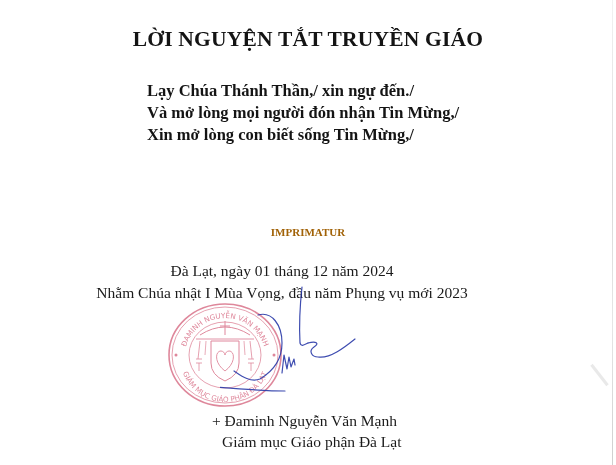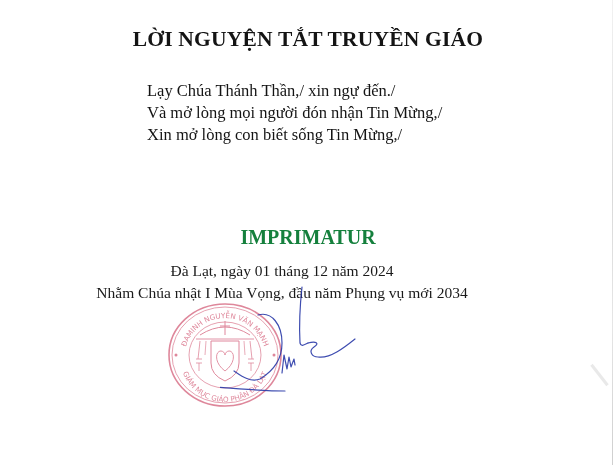--- a/index.html
+++ b/index.html
@@ -35,34 +35,34 @@
     }
     .prayer {
       position: absolute;
       left: 147px;
       top: 80px;
       margin: 0;
       padding: 0;
       list-style: none;
     }
     .prayer li {
-      font-weight: normal;
+      font-weight: bold;
       font-size: 16.5px;
       line-height: 21.8px;
       color: #141414;
       white-space: nowrap;
     }
     .imprimatur {
       position: absolute;
       left: 0; width: 616px;
       top: 226px;
       text-align: center;
       font-weight: bold;
-      font-size: 20px;
-      color: #15803d;
+      font-size: 11px;
+      color: #a16207;
       margin: 0;
     }
     .dateline {
       position: absolute;
       left: 0; width: 564px;
       top: 260px;
       text-align: center;
       font-size: 15.5px;
       line-height: 22px;
       color: #1a1a1a;
@@ -121,21 +121,21 @@
   <ul class="prayer">
     <li>Lạy Chúa Thánh Thần,/ xin ngự đến./</li>
     <li>Và mở lòng mọi người đón nhận Tin Mừng,/</li>
     <li>Xin mở lòng con biết sống Tin Mừng,/</li>
   </ul>
 
   <h2 class="imprimatur">IMPRIMATUR</h2>
 
   <div class="dateline">
     <div>Đà Lạt, ngày 01 tháng 12 năm 2024</div>
-    <div>Nhằm Chúa nhật I Mùa Vọng, đầu năm Phụng vụ mới 2034</div>
+    <div>Nhằm Chúa nhật I Mùa Vọng, đầu năm Phụng vụ mới 2023</div>
   </div>
 
   <svg class="seal" viewBox="0 0 118 108" xmlns="http://www.w3.org/2000/svg">
     <defs>
       <path id="arcTop" d="M 18 58 A 41 41 0 0 1 100 58"></path>
       <path id="arcBottom" d="M 14 56 A 45 45 0 0 0 104 56"></path>
     </defs>
     <g fill="none" stroke="#d9738a" opacity="0.85">
       <ellipse cx="59" cy="54" rx="56" ry="51" stroke-width="1.6"></ellipse>
       <ellipse cx="59" cy="54" rx="53" ry="48" stroke-width="0.8"></ellipse>
@@ -174,16 +174,20 @@
       <path d="M -6 102 C 20 104 45 106 65 106"></path>
 
       <path d="M 62 88 L 64 70 L 67 84 L 69 72 L 71 82 L 74 74 L 75 80"></path>
 
       <path d="M 82 2 C 80 20 79 40 80 58 C 81 62 84 60 88 58"></path>
 
       <path d="M 88 58 C 96 56 100 58 94 62 C 88 66 92 72 98 72 C 110 74 125 62 135 54"></path>
     </g>
   </svg>
 
+  <div class="signer">
+    <div>+ Đaminh Nguyễn Văn Mạnh</div>
+    <div class="role">Giám mục Giáo phận Đà Lạt</div>
+  </div>
 
   <div class="edge-line"></div>
   <div class="edge-stroke"></div>
 </div>
 
 </body></html>

